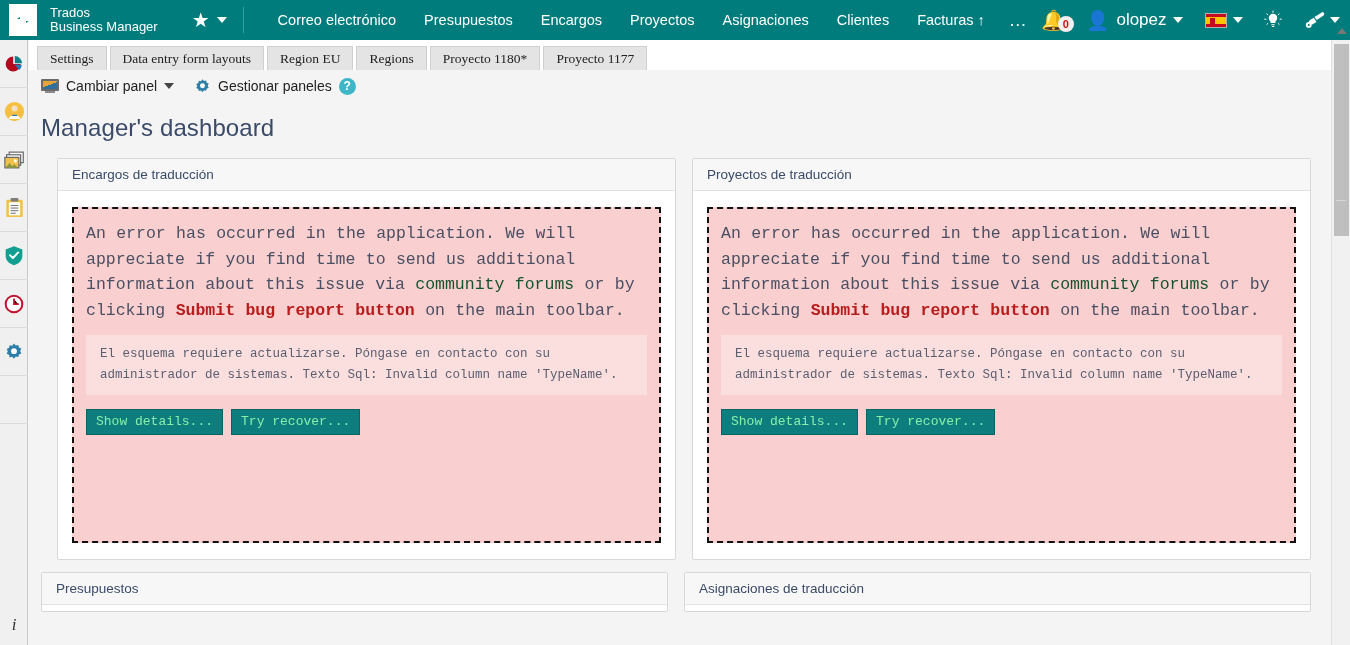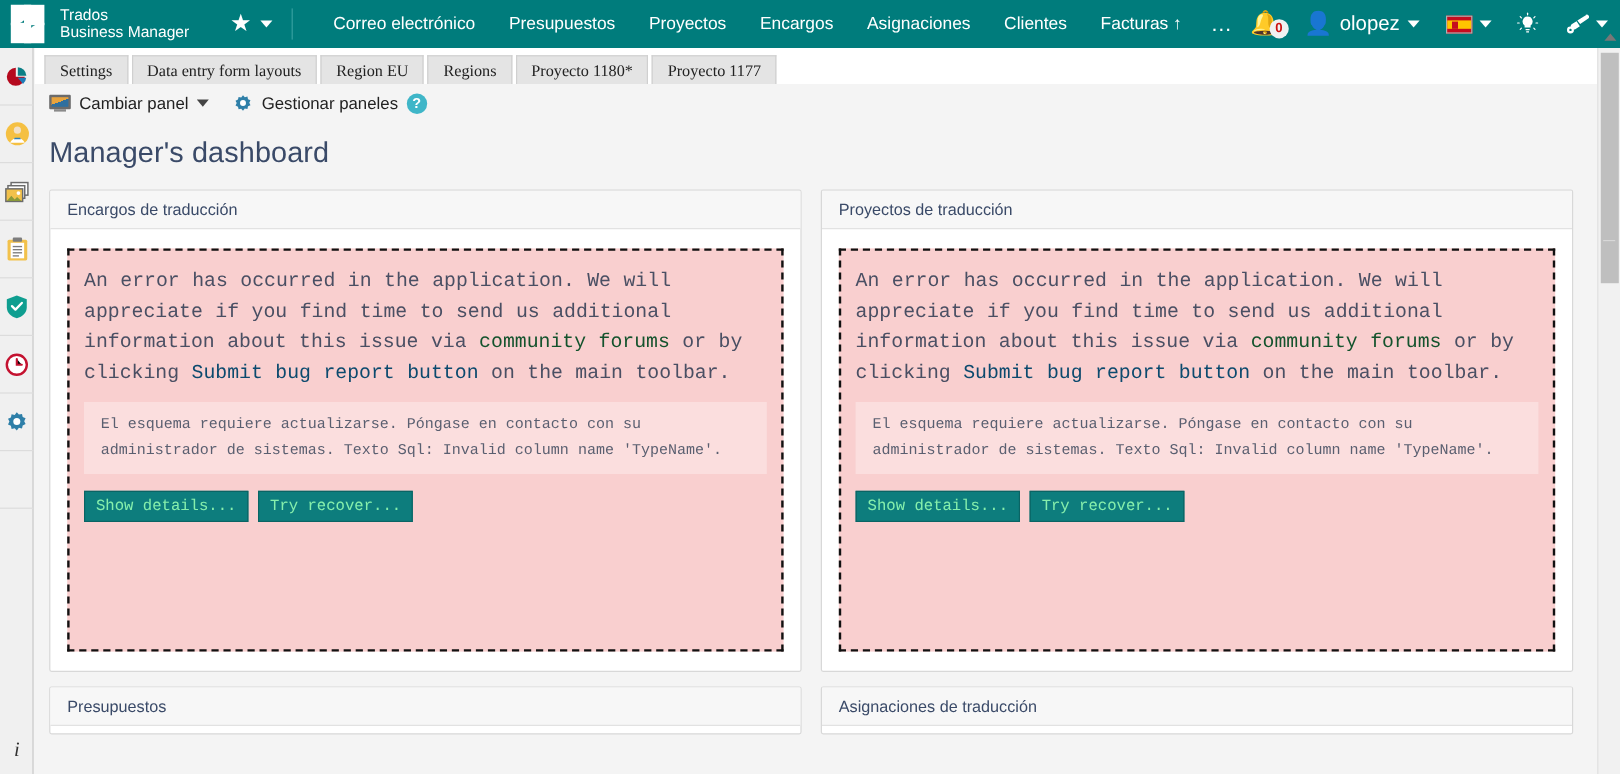--- a/index.html
+++ b/index.html
@@ -115,42 +115,42 @@
   .help-circle {
     width: 17px; height: 17px; border-radius: 50%; background: #3fb6c8; color: #fff;
     font-size: 12px; font-weight: bold; display: flex; align-items: center; justify-content: center;
   }
 
   .page-title {
     font-size: 24px; color: #3a4a68; font-weight: 400; padding: 12px 0 0 12px; letter-spacing: .1px;
   }
 
   .grid {
-    display: flex; gap: 16px; padding: 16px 20px 0 12px;
+    display: flex; gap: 16px; padding: 16px 20px 0 28px;
   }
   .card {
     flex: 1; background: #ffffff; border: 1px solid #d8d8d8; border-radius: 2px;
   }
   .card-head {
     height: 32px; background: #f7f7f7; border-bottom: 1px solid #e2e2e2;
     display: flex; align-items: center; padding-left: 14px;
     font-size: 13.5px; color: #3a4a68;
   }
   .card-body { padding: 16px 14px; }
 
   .err-box {
     border: 2px dashed #111111; background: #f9cfcf; padding: 12px 12px 14px 12px;
     height: 336px;
   }
   .err-text {
     font-family: "Liberation Mono", monospace; font-size: 16.5px; line-height: 25.5px;
     color: #4a4f63; margin: 0 0 6px 0; word-spacing: .5px;
   }
   .err-text .lnk { color: #14532d; }
-  .err-text .bold { font-weight: normal; color: #0c4a6e; text-align: right; }
+  .err-text .bold { font-weight: bold; color: #b91c1c; text-align: right; }
   .err-detail {
     background: #fbdede; padding: 9px 14px; margin-top: 12px;
     font-family: "Liberation Mono", monospace; font-size: 12.5px; line-height: 21px; color: #5a5f70;
   }
   .err-actions { margin-top: 14px; display: flex; gap: 8px; }
   .err-btn {
     background: #0d7d7d; color: #86efac; border: 1px solid #0a6464;
     font-family: "Liberation Mono", monospace; font-size: 13px;
     padding: 4px 9px; cursor: pointer; line-height: 16px;
   }
@@ -194,22 +194,22 @@
     <div class="fav-group">
       <span class="star">★</span>
       <span class="caret-down"></span>
     </div>
 
     <div class="vsep"></div>
 
     <nav class="mainnav">
       <a href="#">Correo electrónico</a>
       <a href="#">Presupuestos</a>
+      <a href="#">Encargos</a>
       <a href="#">Proyectos</a>
-      <a href="#">Encargos</a>
       <a href="#">Asignaciones</a>
       <a href="#">Clientes</a>
       <a href="#">Facturas ↑</a>
     </nav>
 
     <div class="rightnav">
       <span class="ellipsis-btn">…</span>
 
       <span class="bell-wrap">
         <span class="bell">🔔</span>

